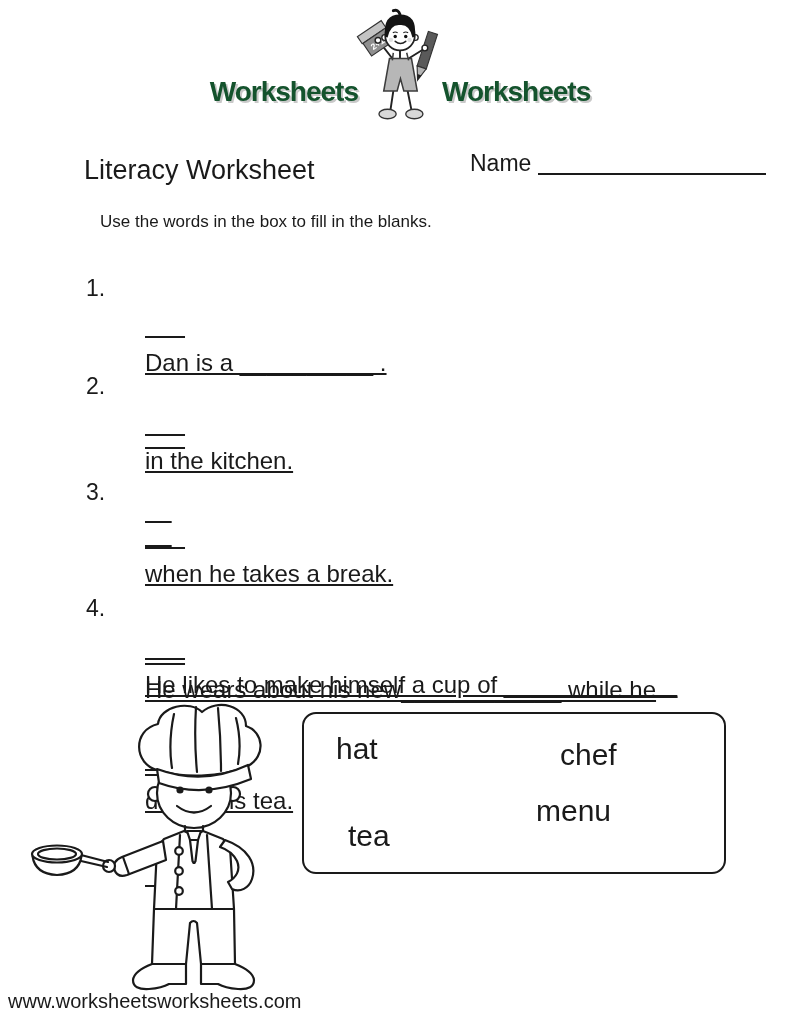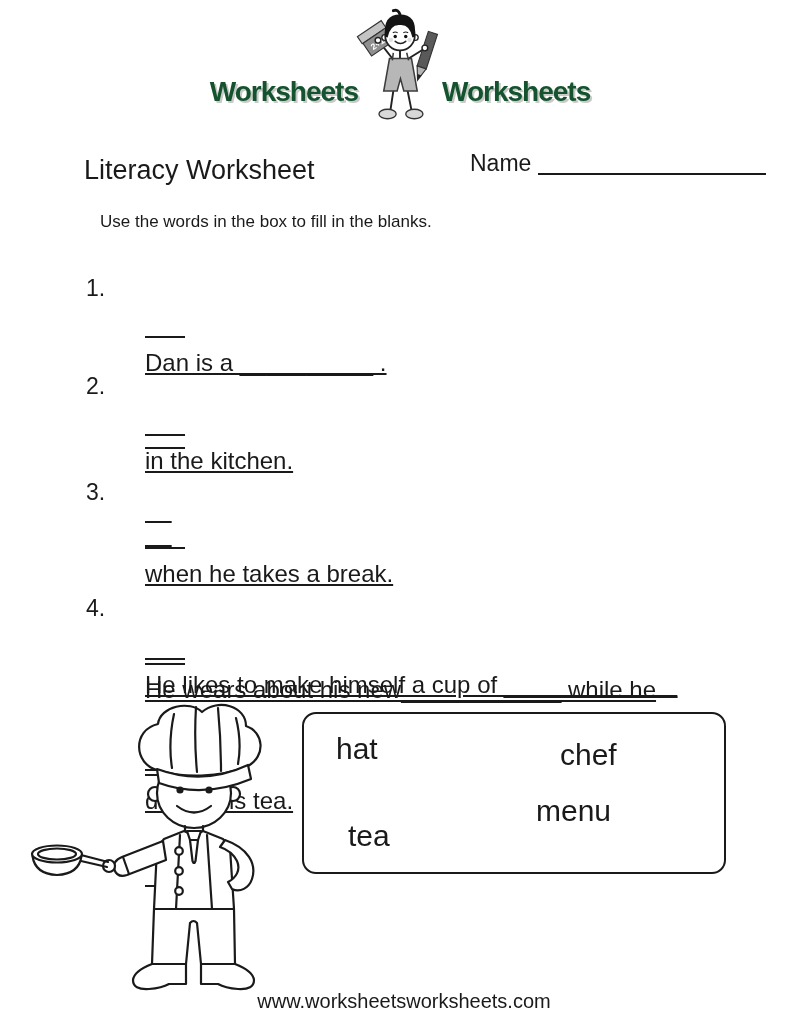--- a/index.html
+++ b/index.html
@@ -42,21 +42,21 @@
   .word-box{
     position:absolute;left:302px;top:712px;width:424px;height:162px;
     border:2px solid #1a1a1a;border-radius:14px;box-sizing:border-box;
   }
   .word{position:absolute;font-size:30px;}
   .word-hat{left:32px;top:18px;}
   .word-chef{left:256px;top:24px;}
   .word-tea{left:44px;top:84px;margin-top:21px;}
   .word-menu{left:232px;top:80px;}
   
-  .footer{position:absolute;left:8px;right:0;top:990px;text-align:center;font-size:20px;}
+  .footer{position:absolute;left:8px;right:0;top:990px;text-align:left;font-size:20px;}
 </style>
 </head>
 <body>
 
 <div class="page">
 
   <div class="logo-row">
     <span class="logo-text">Worksheets</span>
 
     <svg class="logo-boy" viewBox="0 0 92 128" aria-hidden="true">

